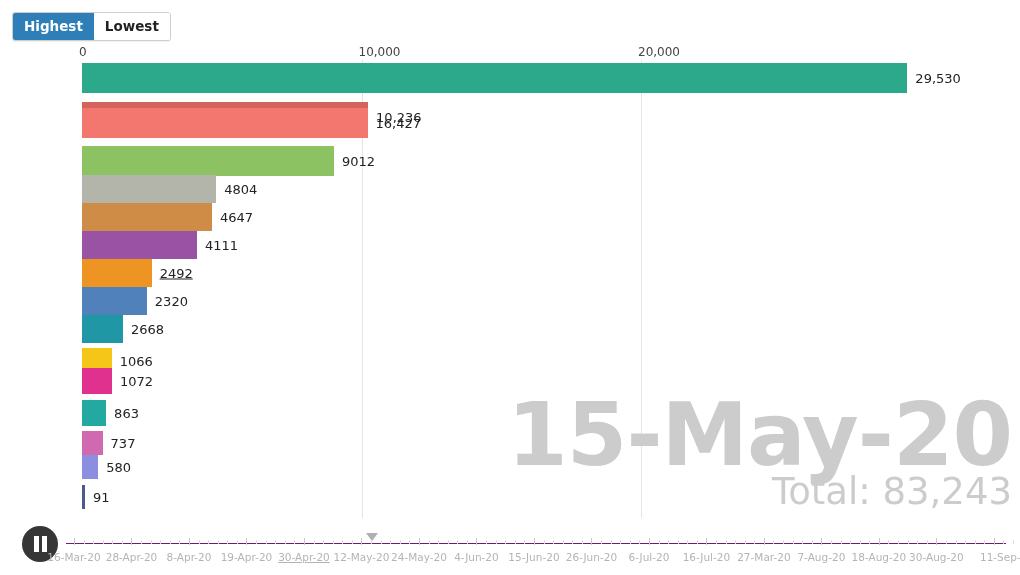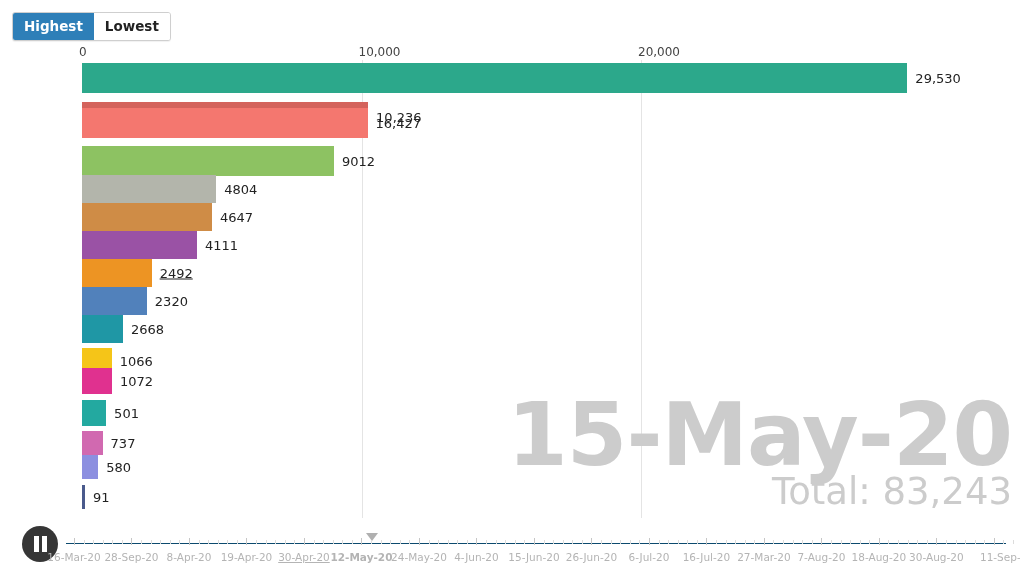--- a/index.html
+++ b/index.html
@@ -147,21 +147,21 @@
   }
   #play-pause .pb1 { left: 12px; }
   #play-pause .pb2 { left: 20px; }
 
   #track {
     position: absolute;
     left: 66px;
     right: 14px;
     top: 23px;
     height: 1px;
-    background: #0c4a6e;
+    background: #701a75;
   }
   .tick-minor {
     position: absolute;
     top: -3px;
     width: 1px;
     height: 4px;
     background: #dcdcdc;
   }
   .tick-major {
     position: absolute;
@@ -259,21 +259,21 @@
       <div class="bar-row" style="top: 361px;">
         <div class="bar-rect" style="width: 29.7947px; height: 26px; background: rgb(245, 197, 24);"></div>
         <div class="bar-value" style="left: 119.795px;">1066</div>
       </div>
       <div class="bar-row" style="top: 381px;">
         <div class="bar-rect" style="width: 29.9624px; height: 26px; background: rgb(224, 49, 143);"></div>
         <div class="bar-value" style="left: 119.962px;">1072</div>
       </div>
       <div class="bar-row" style="top: 413px;">
         <div class="bar-rect" style="width: 24.1209px; height: 26px; background: rgb(35, 169, 160);"></div>
-        <div class="bar-value" style="left: 114.121px;">501</div>
+        <div class="bar-value" style="left: 114.121px;">863</div>
       </div>
       <div class="bar-row" style="top: 443px;">
         <div class="bar-rect" style="width: 20.5991px; height: 24px; background: rgb(209, 105, 176);"></div>
         <div class="bar-value" style="left: 110.599px;">737</div>
       </div>
       <div class="bar-row" style="top: 467px;">
         <div class="bar-rect" style="width: 16.211px; height: 24px; background: rgb(140, 143, 224);"></div>
         <div class="bar-value" style="left: 106.211px;">580</div>
       </div>
       <div class="bar-row" style="top: 497px;">
@@ -291,21 +291,21 @@
   <div id="track">
     <div id="tl-marker" style="left: 306.44px;"></div>
   <div class="tick-major" style="left: 8px;"></div>
       <div class="tl-label" style="left: 8px;">16-Mar-20</div>
       <div class="tick-minor" style="left: 17.5821px;"></div>
       <div class="tick-minor" style="left: 27.1641px;"></div>
       <div class="tick-minor" style="left: 36.7462px;"></div>
       <div class="tick-minor" style="left: 46.3282px;"></div>
       <div class="tick-minor" style="left: 55.9103px;"></div>
       <div class="tick-major" style="left: 65.4924px;"></div>
-      <div class="tl-label" style="left: 65.4924px;">28-Sep-20</div>
+      <div class="tl-label" style="left: 65.4924px;">28-Apr-20</div>
       <div class="tick-minor" style="left: 75.0744px;"></div>
       <div class="tick-minor" style="left: 84.6565px;"></div>
       <div class="tick-minor" style="left: 94.2385px;"></div>
       <div class="tick-minor" style="left: 103.821px;"></div>
       <div class="tick-minor" style="left: 113.403px;"></div>
       <div class="tick-major" style="left: 122.985px;"></div>
       <div class="tl-label" style="left: 122.985px;">8-Apr-20</div>
       <div class="tick-minor" style="left: 132.567px;"></div>
       <div class="tick-minor" style="left: 142.149px;"></div>
       <div class="tick-minor" style="left: 151.731px;"></div>
@@ -319,21 +319,21 @@
       <div class="tick-minor" style="left: 218.805px;"></div>
       <div class="tick-minor" style="left: 228.387px;"></div>
       <div class="tick-major" style="left: 237.969px;"></div>
       <div class="tl-label" style="left: 237.969px; text-decoration: underline;">30-Apr-20</div>
       <div class="tick-minor" style="left: 247.551px;"></div>
       <div class="tick-minor" style="left: 257.134px;"></div>
       <div class="tick-minor" style="left: 266.716px;"></div>
       <div class="tick-minor" style="left: 276.298px;"></div>
       <div class="tick-minor" style="left: 285.88px;"></div>
       <div class="tick-major" style="left: 295.462px;"></div>
-      <div class="tl-label" style="left: 295.462px; font-weight: bold;">12-May-20</div>
+      <div class="tl-label" style="left: 295.462px;">12-May-20</div>
       <div class="tick-minor" style="left: 305.044px;"></div>
       <div class="tick-minor" style="left: 314.626px;"></div>
       <div class="tick-minor" style="left: 324.208px;"></div>
       <div class="tick-minor" style="left: 333.79px;"></div>
       <div class="tick-minor" style="left: 343.372px;"></div>
       <div class="tick-major" style="left: 352.954px;"></div>
       <div class="tl-label" style="left: 352.954px;">24-May-20</div>
       <div class="tick-minor" style="left: 362.536px;"></div>
       <div class="tick-minor" style="left: 372.118px;"></div>
       <div class="tick-minor" style="left: 381.7px;"></div>

